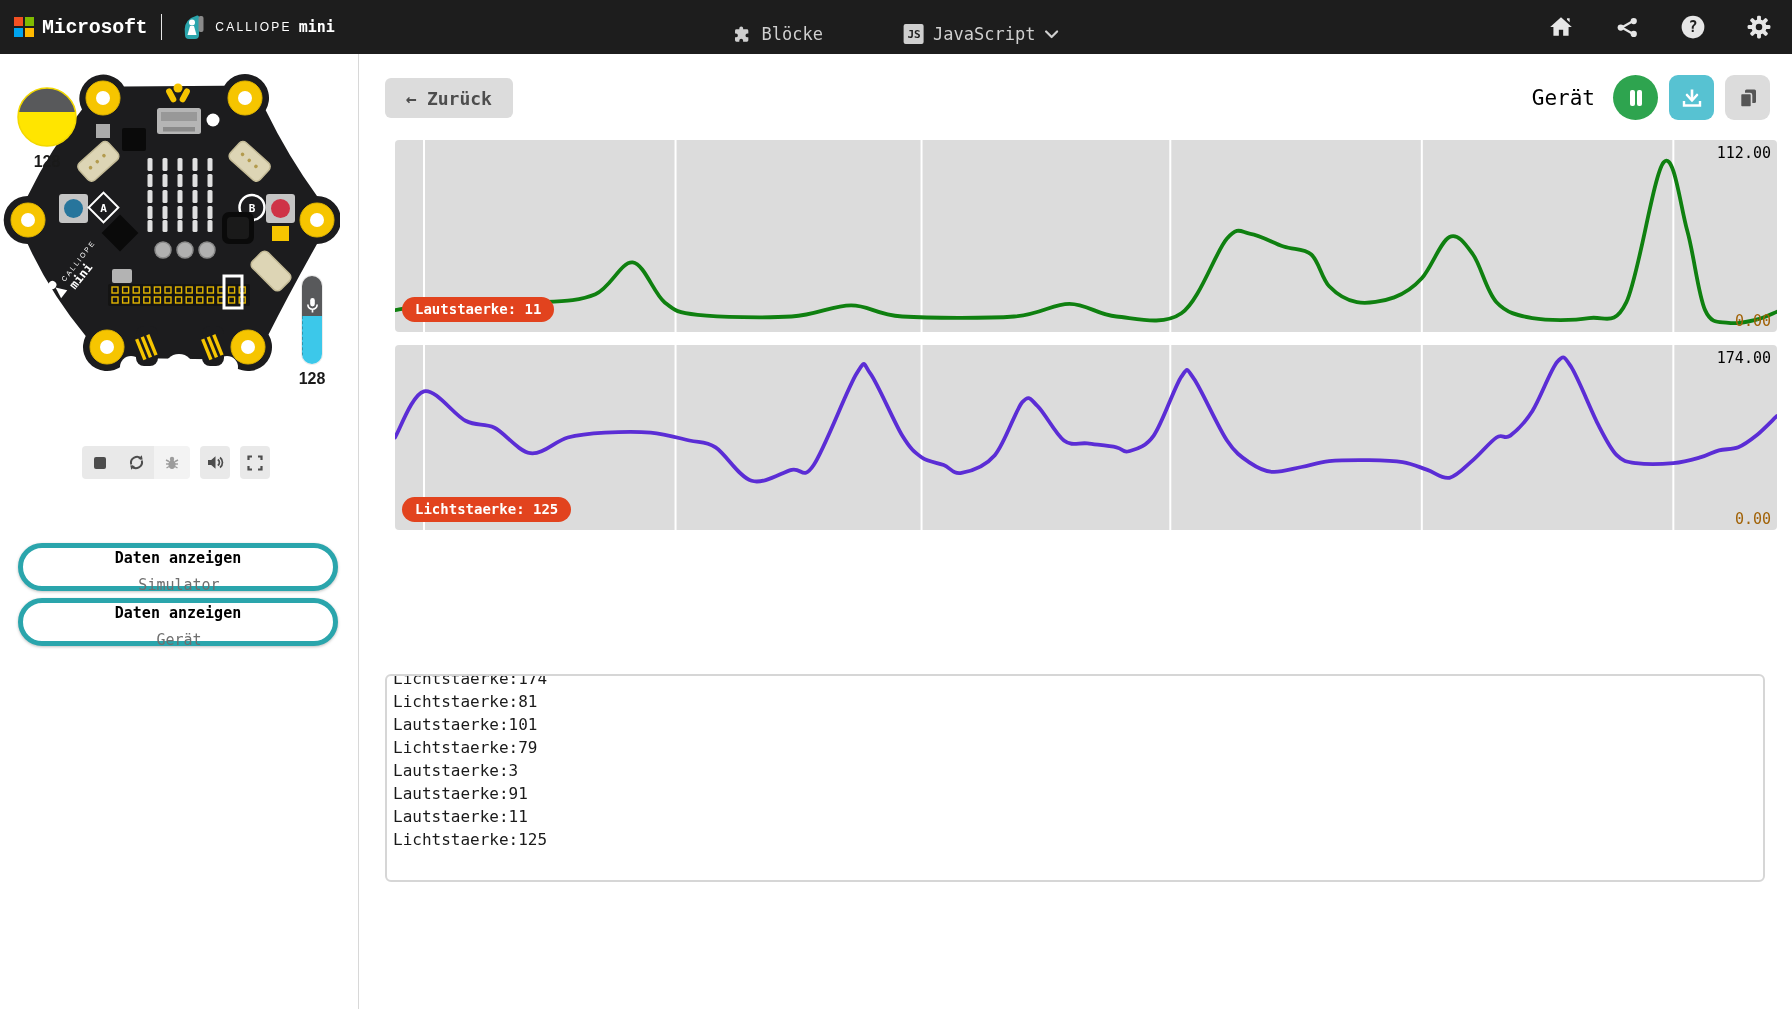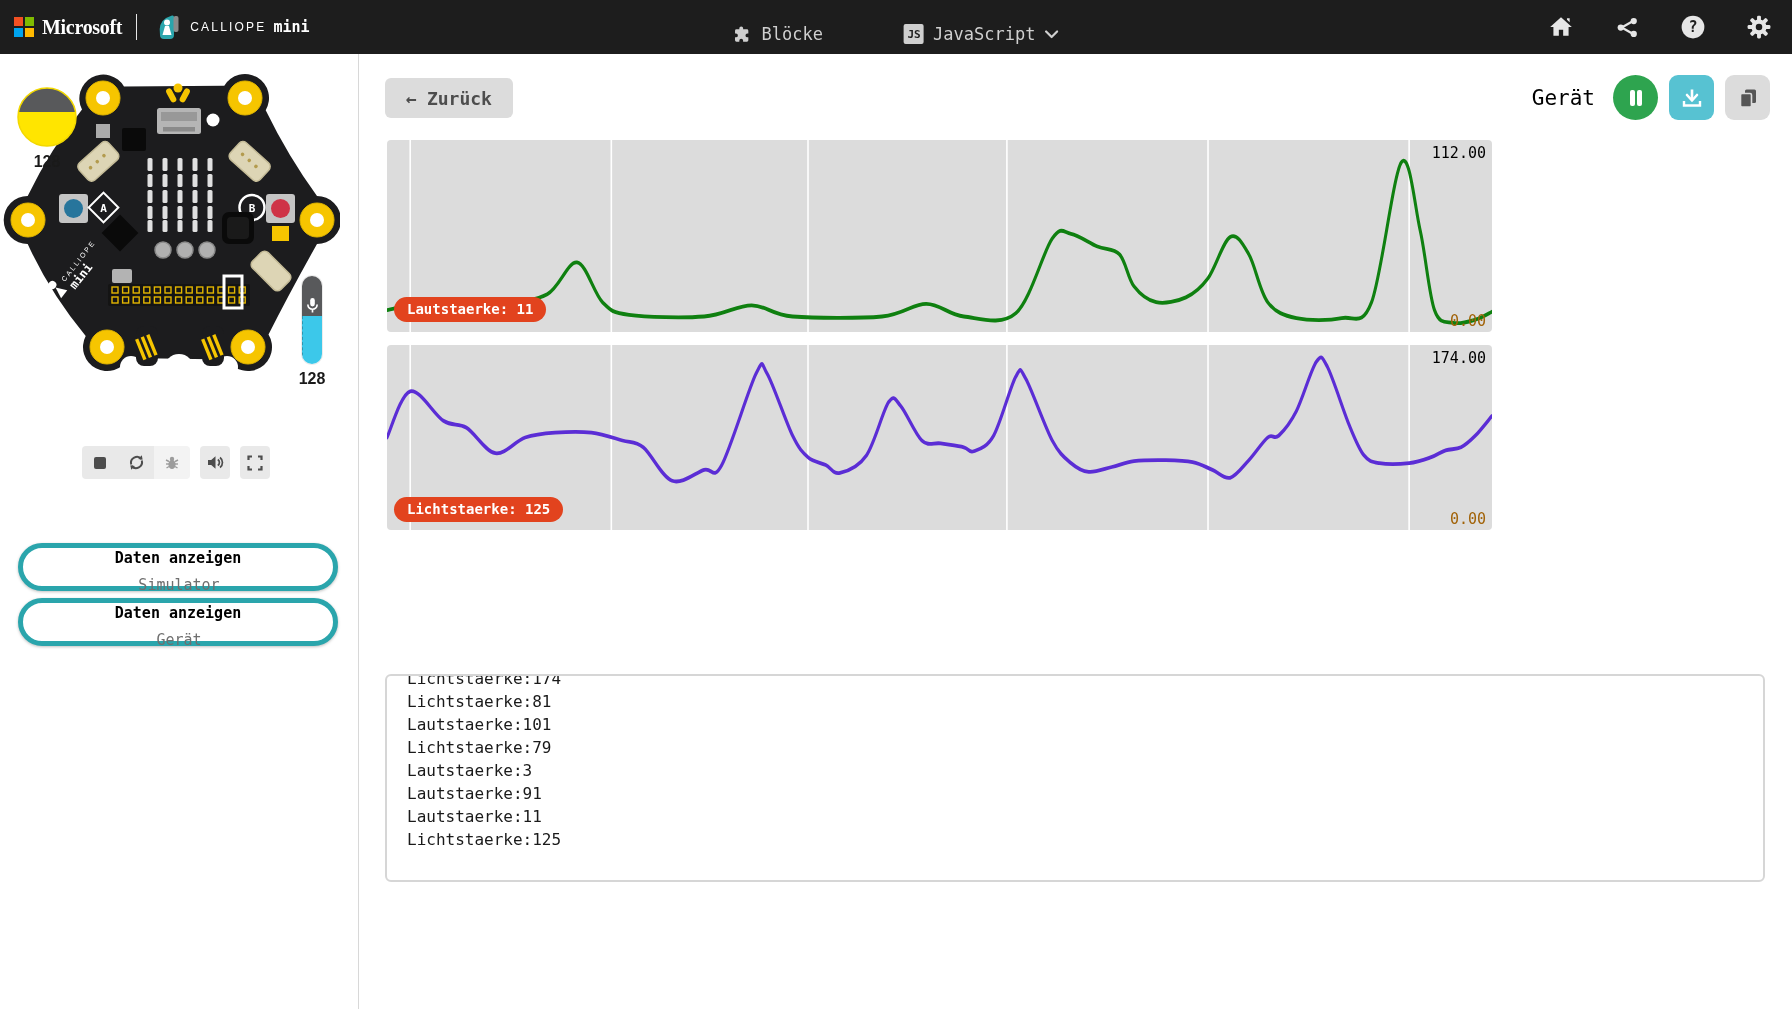--- a/index.html
+++ b/index.html
@@ -6,21 +6,21 @@
   .page{position:relative;width:1792px;height:1009px;overflow:hidden;background:#fff;
         font-family:"DejaVu Sans Mono","Liberation Mono",monospace;}
 
   
   .topbar{position:absolute;left:0;top:0;width:1792px;height:54px;background:#1d1d1d;z-index:30;}
   .tb-left{position:absolute;left:14px;top:0;height:54px;display:flex;align-items:center;}
   .ms-squares{display:grid;grid-template-columns:9px 9px;grid-template-rows:9px 9px;gap:2px;margin-right:8px;}
   .ms-squares i{display:block;}
   .ms-sq1{background:#f25022;} .ms-sq2{background:#7fba00;} .ms-sq3{background:#00a4ef;} .ms-sq4{background:#ffb900;}
   .ms-name{color:#fff;font-weight:bold;font-size:20px;letter-spacing:-0.3px;
-           font-family:Liberation Serif, serif;}
+           font-family:Liberation Mono, monospace;}
   .tb-divider{width:1px;height:26px;background:#e6e6e6;margin:0 20px 0 14px;}
   .calliope-logo{width:24px;height:26px;margin-right:9px;}
   .prod-name{color:#fff;font-size:12px;letter-spacing:2.2px;font-family:"Liberation Sans","DejaVu Sans",sans-serif;}
   .prod-variant{color:#fff;font-size:15px;font-weight:bold;margin-left:7px;}
   .tb-center{position:absolute;left:50%;top:0;transform:translateX(-50%);height:68px;
              display:flex;align-items:center;gap:81px;}
   .tb-item{display:flex;align-items:center;gap:9px;color:#cfcfcf;font-size:17px;cursor:pointer;}
   .js-badge{width:20px;height:20px;background:#cfcfcf;color:#1d1d1d;border-radius:2px;
             font-size:11px;font-weight:bold;display:flex;align-items:center;justify-content:center;}
   .tb-right{position:absolute;right:20px;top:0;height:54px;display:flex;align-items:center;gap:40px;}
@@ -64,35 +64,35 @@
             font-size:18px;font-weight:600;cursor:pointer;}
   .dev-controls{position:absolute;right:22px;top:21px;display:flex;align-items:center;gap:11px;}
   .dev-label{font-size:21px;color:#000;margin-right:7px;}
   .round-btn{width:45px;height:45px;border-radius:50%;background:#2ea44f;display:flex;align-items:center;
              justify-content:center;cursor:pointer;}
   .sq-btn{width:45px;height:45px;border-radius:9px;display:flex;align-items:center;justify-content:center;cursor:pointer;}
   .dl-btn{background:#57c2d2;}
   .copy-btn{background:#dcdcdc;}
 
   
-  .chart{position:absolute;left:28px;width:1105px;background:#dcdcdc;border-radius:4px;overflow:hidden;}
+  .chart{position:absolute;left:36px;width:1382px;background:#dcdcdc;border-radius:4px;overflow:hidden;}
   .chart-1{top:86px;height:192px;}
   .chart-2{top:291px;height:185px;}
   .chart svg.chart-svg{position:absolute;left:0;top:0;width:100%;height:100%;}
   .y-max{position:absolute;right:6px;top:4px;font-size:15px;font-weight:500;color:#000;}
   .y-min{position:absolute;right:6px;bottom:2px;font-size:15px;font-weight:500;color:#a16207;}
   .series-pill{position:absolute;left:7px;background:#e2431e;color:#fff;font-size:14px;font-weight:bold;
                height:25px;line-height:25px;padding:0 13px;border-radius:13px;}
   .chart-1 .series-pill{bottom:10px;}
   .chart-2 .series-pill{bottom:8px;}
 
   
   .console{position:absolute;left:26px;top:620px;width:1380px;height:208px;border:2px solid #d6d6d6;
            border-radius:6px;box-sizing:border-box;background:#fff;overflow:hidden;}
-  .console-inner{margin-top:-9px;padding:0 20px;}
+  .console-inner{margin-top:-9px;padding:0 6px;}
   .console-line{font-size:16px;line-height:23px;color:#1a1a1a;white-space:pre;}
 </style>
 </head>
 <body>
 
 <div class="page">
 
   <div class="topbar">
     <div class="tb-left">
       <span class="ms-squares">

